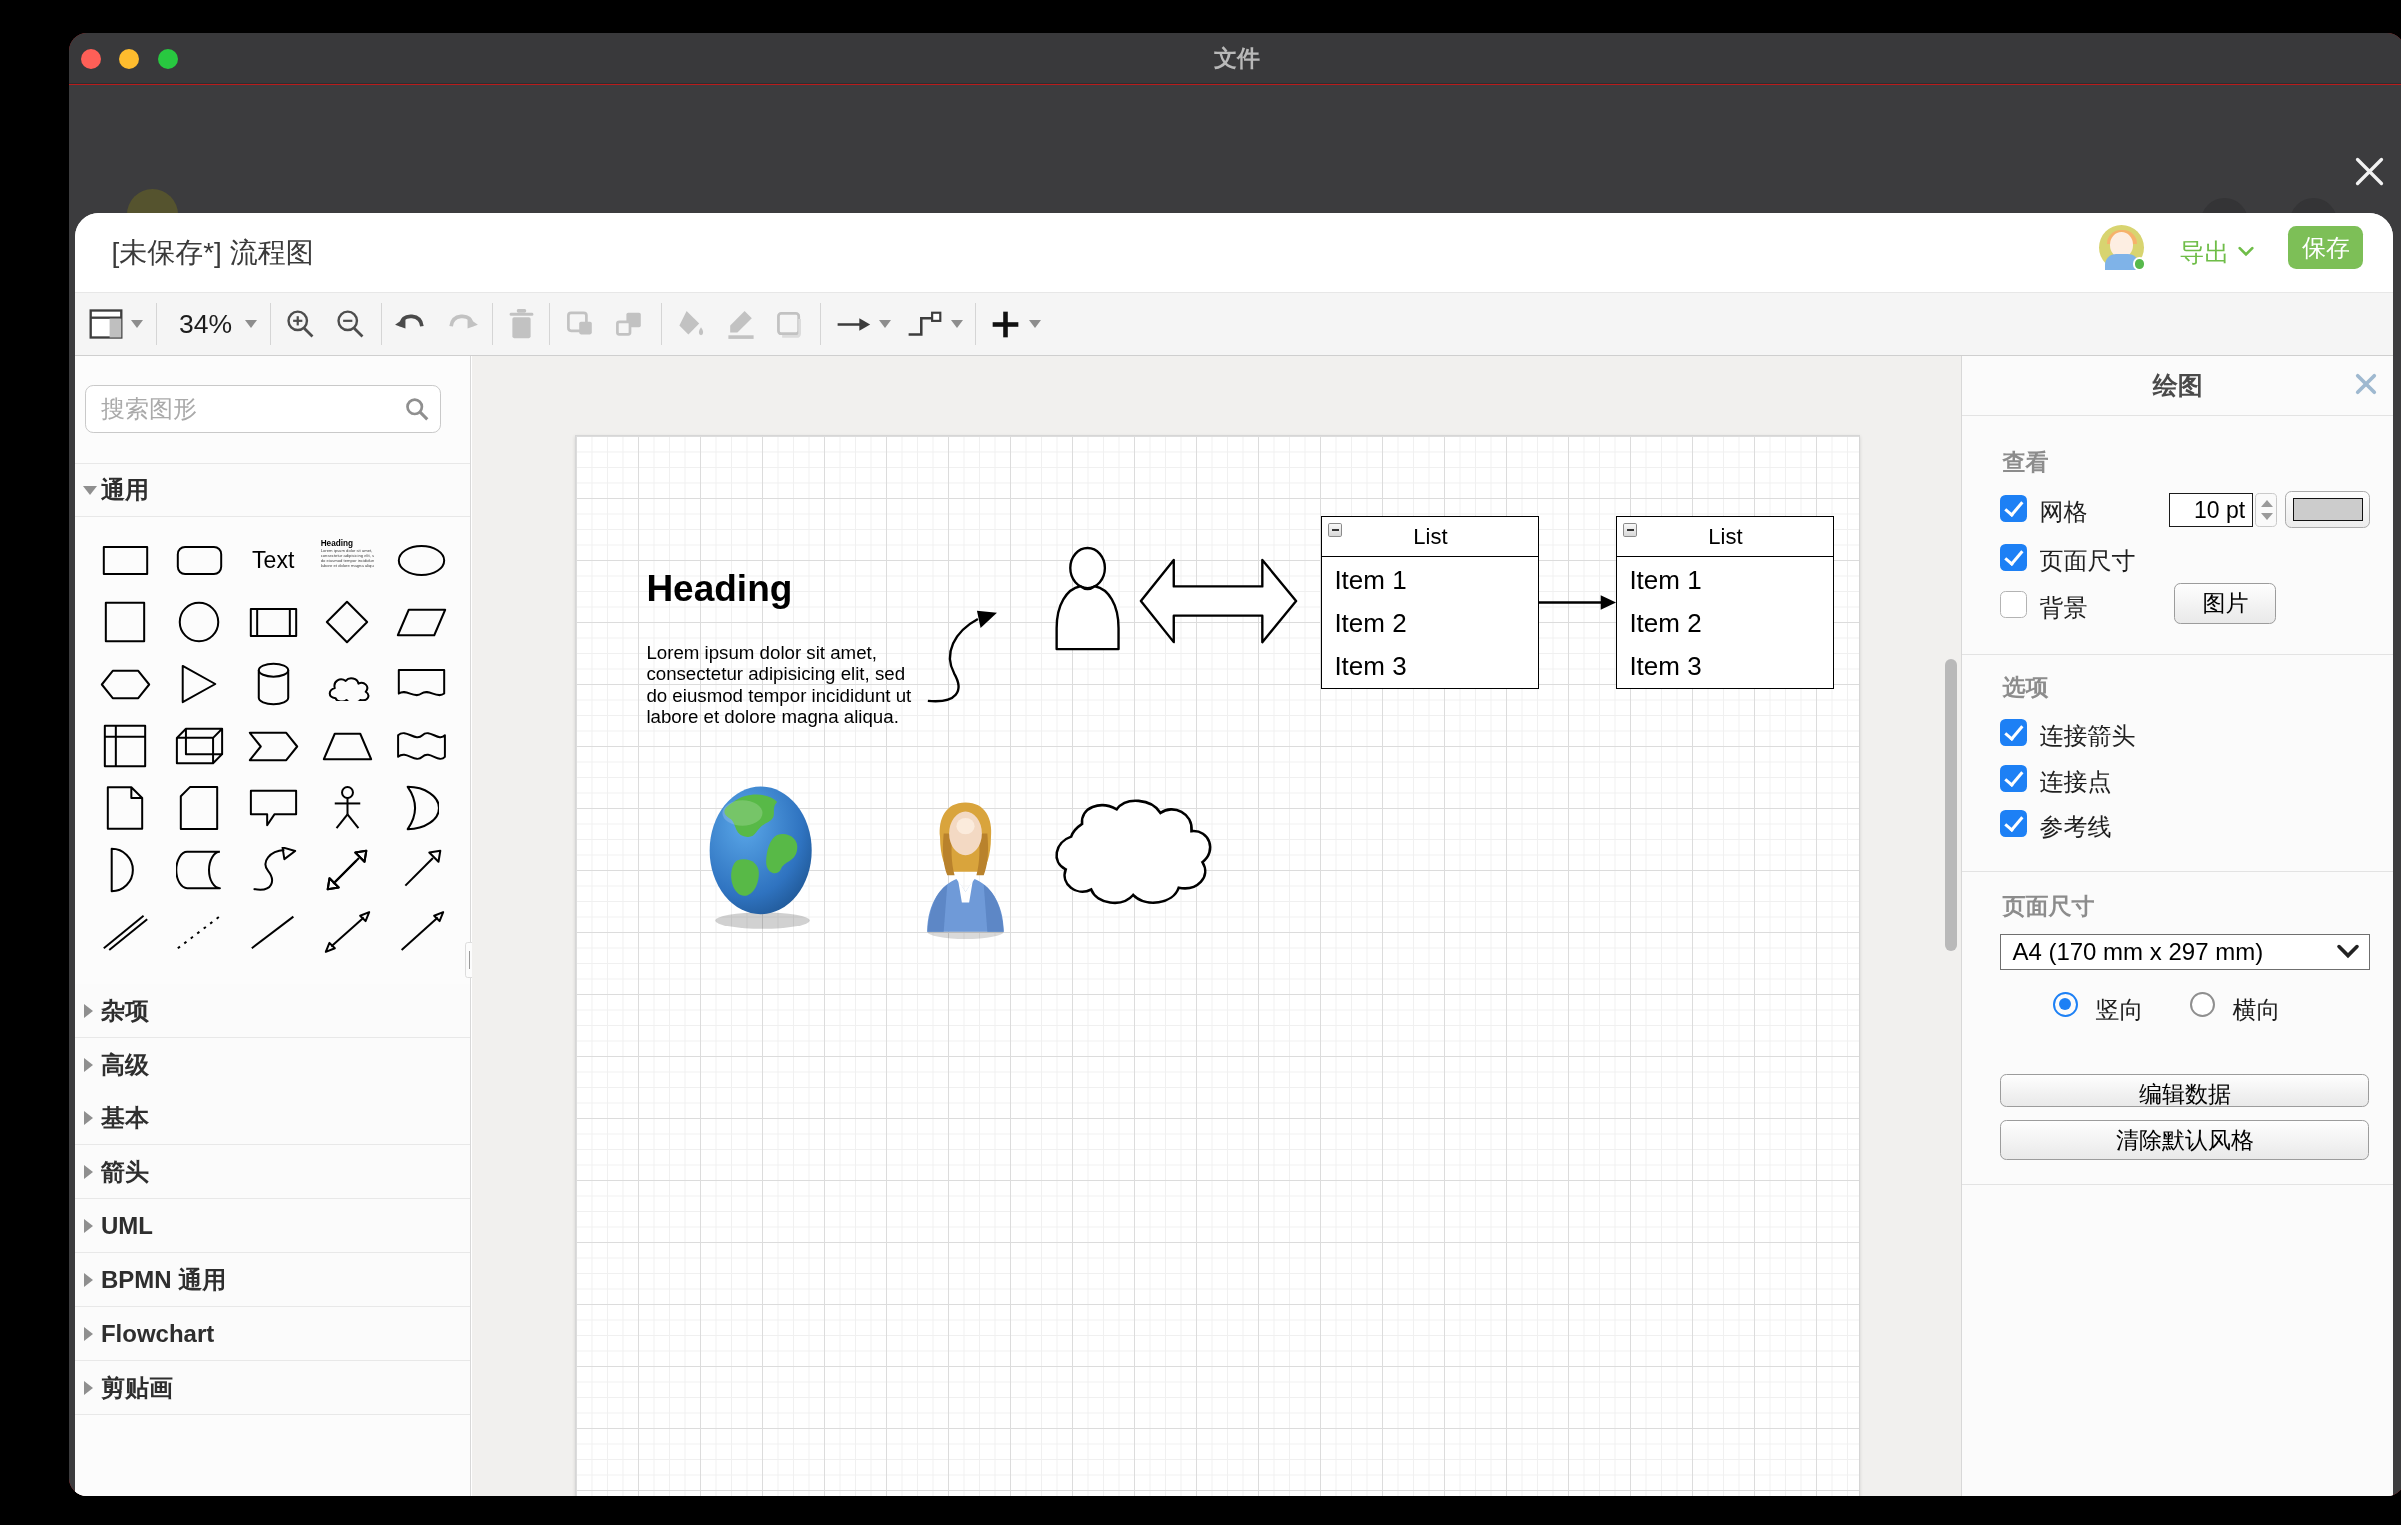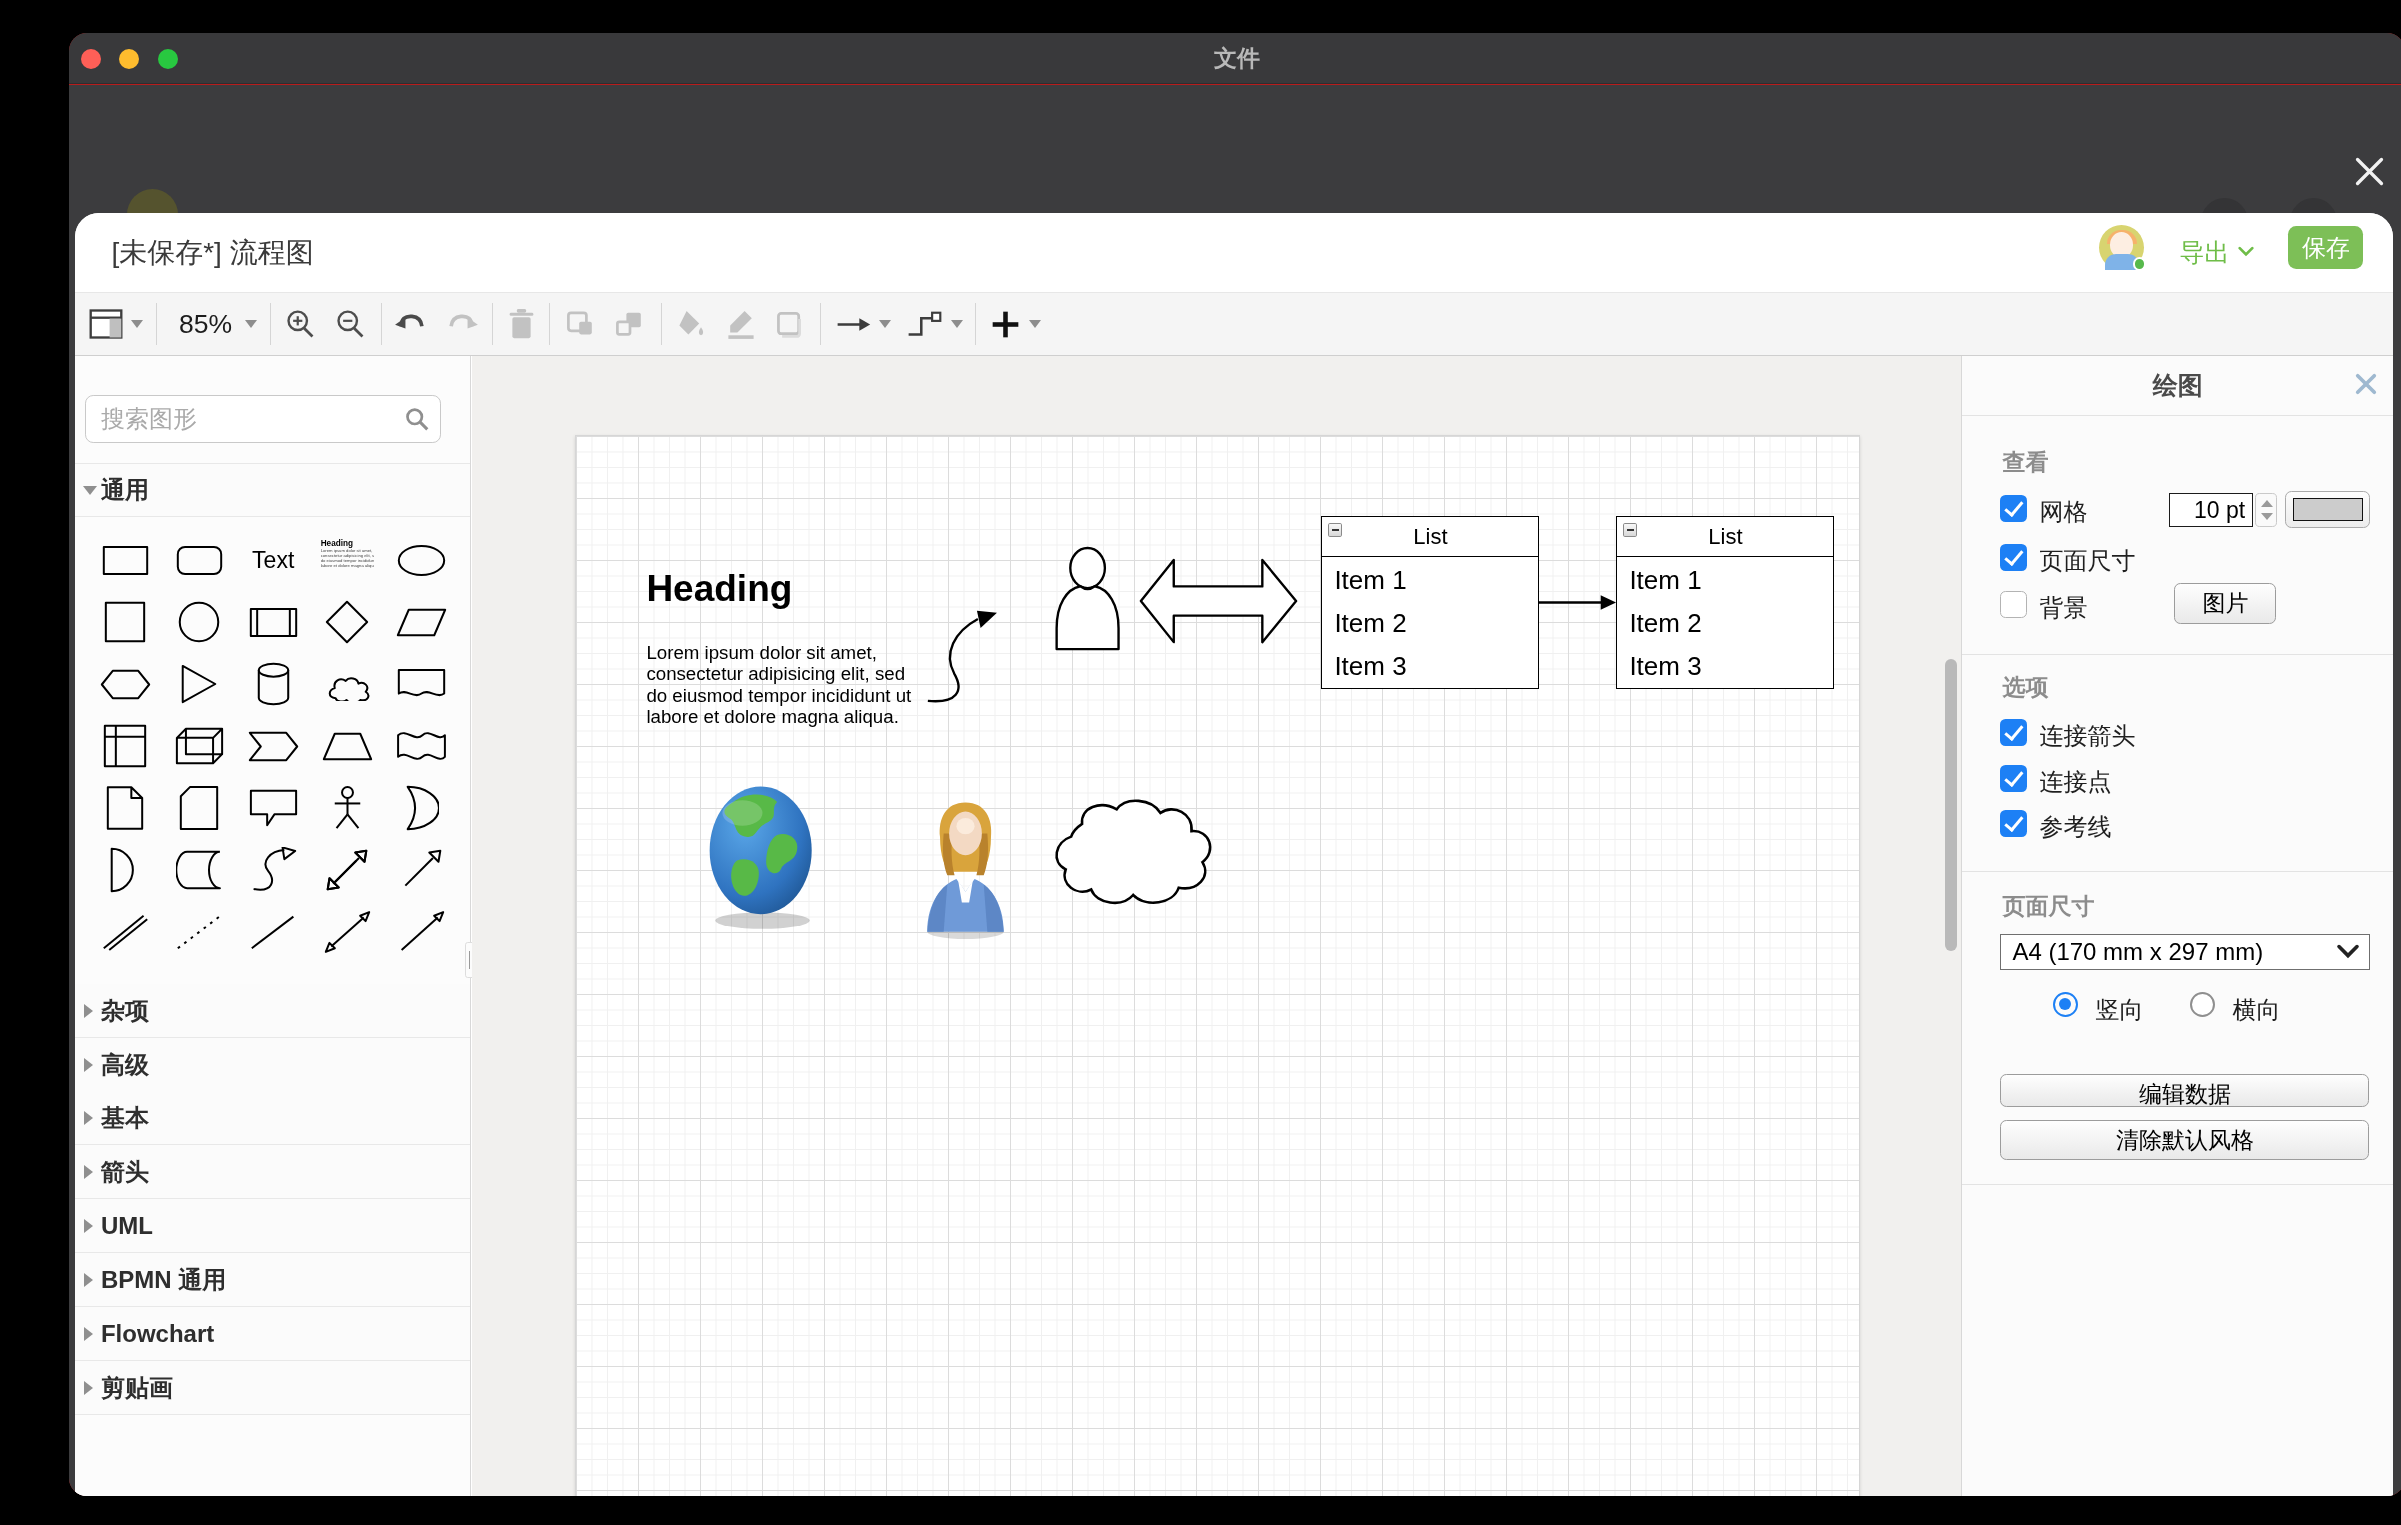--- a/index.html
+++ b/index.html
@@ -35,21 +35,21 @@
   
   .toolbar{position:absolute;left:0;top:79px;right:0;height:64px;background:#f5f5f5;border-top:0.9px solid #e7e7e7;border-bottom:0.9px solid #cfcfcf;display:flex;align-items:center;}
   .tb-div{width:0.9px;height:42px;background:#d5d5d5;margin:0 12.8px;flex:none;}
   .tb-btn{display:flex;align-items:center;justify-content:center;flex:none;cursor:pointer;}
   .tb-caret{width:0;height:0;border-left:6.4px solid transparent;border-right:6.4px solid transparent;border-top:8.2px solid #8d8d8d;margin-left:7.3px;flex:none;}
   .zoom-label{font-size:26.5px;color:#1c1c1c;margin:0 5.5px 0 9px;}
   
   .content{position:absolute;left:0;top:143px;right:0;bottom:0;}
   
   .sidebar{position:absolute;left:0;top:0;width:396px;bottom:0;background:#fcfcfc;border-right:0.9px solid #d8d8d8;}
-  .search-wrap{position:absolute;left:10px;top:39px;width:356px;height:48px;}
+  .search-wrap{position:absolute;left:10px;top:29px;width:356px;height:48px;}
   .search-input{width:100%;height:100%;border:0.9px solid #c9c9c9;border-radius:8.2px;padding:0 44px 0 14.6px;font-size:24px;color:#333;background:#fff;outline:none;}
   .search-input::placeholder{color:#aaa;}
   .search-ico{position:absolute;right:11px;top:11px;}
   .sec{position:absolute;left:0;width:100%;height:54px;border-bottom:0.9px solid #e8e8e8;background:#fbfbfb;display:flex;align-items:center;cursor:pointer;}
   .sec .lbl{font-size:24px;font-weight:bold;color:#2e2e2e;margin-left:25.5px;}
   .caret-r{width:0;height:0;border-top:7.3px solid transparent;border-bottom:7.3px solid transparent;border-left:9px solid #8f8f8f;position:absolute;left:9px;}
   .caret-d{width:0;height:0;border-left:7.3px solid transparent;border-right:7.3px solid transparent;border-top:9px solid #8f8f8f;position:absolute;left:7.3px;}
   .sec-top{border-top:0.9px solid #e8e8e8;}
   .shape-grid{position:absolute;left:12.8px;top:173px;width:370px;height:443px;display:grid;grid-template-columns:repeat(5,1fr);grid-auto-rows:62px;align-items:center;justify-items:center;}
   .shp{display:flex;align-items:center;justify-content:center;cursor:grab;}
@@ -153,21 +153,21 @@
           <div class="tb-btn" style="margin-left:12.8px">
             <svg width="36" height="36" viewBox="0 0 40 40">
                 <rect x="3" y="5" width="34" height="30" fill="#fff" stroke="#3d3d3d" stroke-width="2.6"></rect>
                 <line x1="3" y1="13" x2="37" y2="13" stroke="#3d3d3d" stroke-width="2.6"></line>
                 <rect x="24" y="14" width="13" height="21" fill="#bfbfbf"></rect>
               </svg>
             <span class="tb-caret"></span>
           </div>
           <div class="tb-div"></div>
           <div class="tb-btn">
-            <span class="zoom-label">85%</span>
+            <span class="zoom-label">34%</span>
             <span class="tb-caret"></span>
           </div>
           <div class="tb-div"></div>
           <div class="tb-btn">
             <svg width="35" height="35" viewBox="0 0 38 38">
                 <circle cx="16" cy="15" r="10" stroke="#4d4d4d" stroke-width="2.6" fill="none"></circle>
                 <line x1="16" y1="10" x2="16" y2="20" stroke="#4d4d4d" stroke-width="2.4"></line>
                 <line x1="11" y1="15" x2="21" y2="15" stroke="#4d4d4d" stroke-width="2.4"></line>
                 <line x1="23" y1="23" x2="32" y2="32" stroke="#4d4d4d" stroke-width="3"></line>
               </svg>

